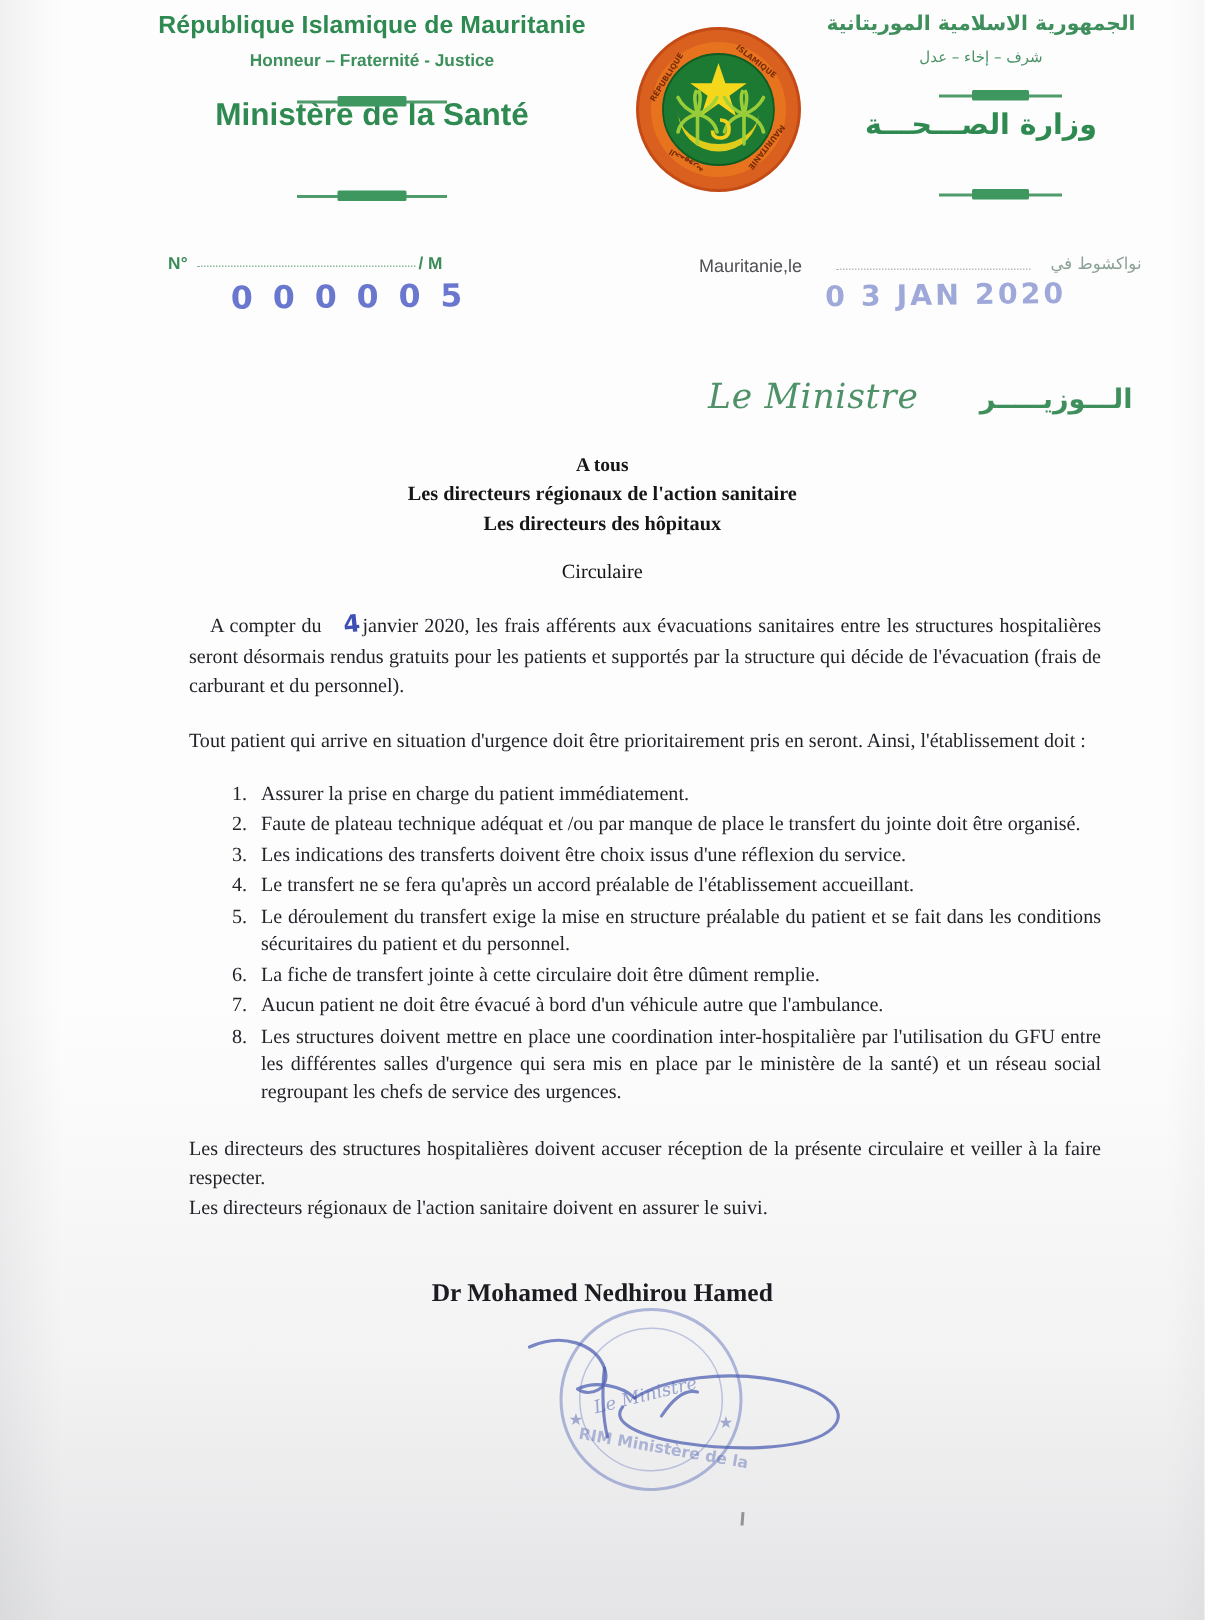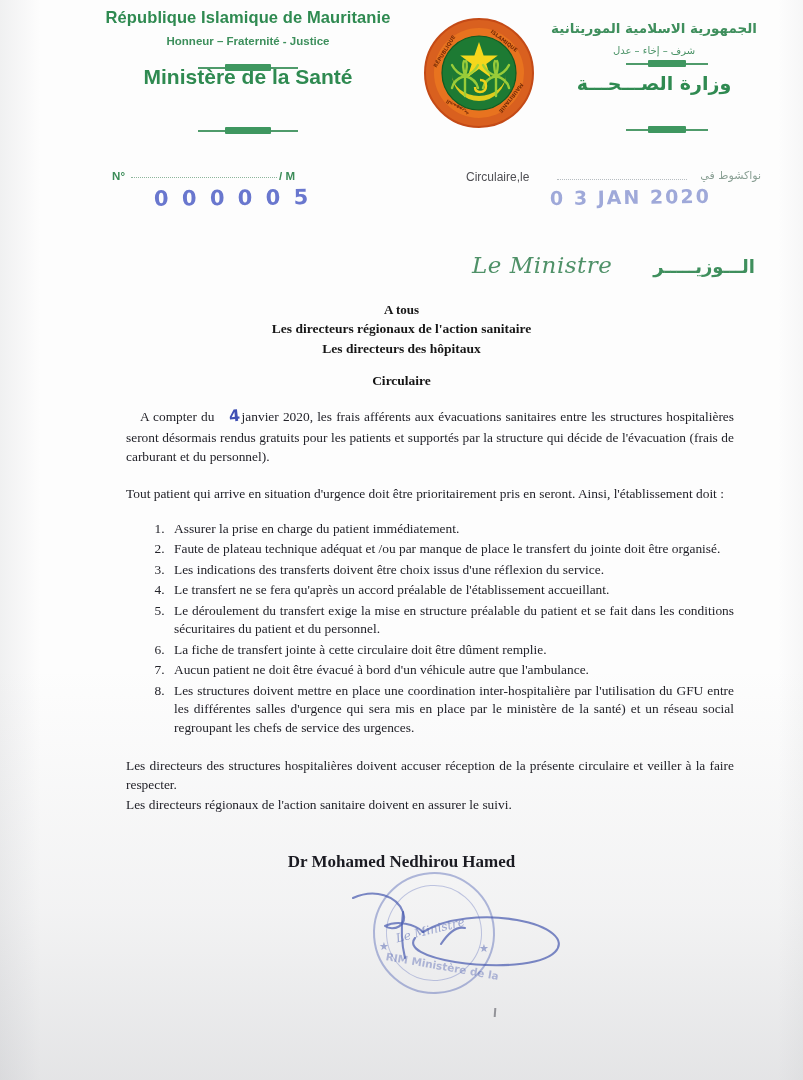--- a/index.html
+++ b/index.html
@@ -55,41 +55,41 @@
   .hdr-fr .line3 {
     font-size: 21px;
     font-weight: bold;
     margin-top: 18px;
     color: #2f8a51;
   }
 
   .hdr-ar {
     position: absolute;
     right: 40px;
-    top: 20px;
+    top: 8px;
     width: 250px;
     text-align: center;
     color: #3d8f5c;
     direction: rtl;
     font-family: "DejaVu Sans", sans-serif;
   }
   .hdr-ar .line1 {
     font-size: 13.5px;
     font-weight: bold;
     color: #3f8f5d;
   }
   .hdr-ar .line2 {
     font-size: 10px;
     margin-top: 9px;
     color: #4a9266;
   }
   .hdr-ar .line3 {
     font-size: 19px;
     font-weight: bold;
-    margin-top: 16px;
+    margin-top: 28px;
     letter-spacing: 1px;
     color: #2f8a51;
   }
 
   .divider {
     position: absolute;
     width: 100px;
     height: 7px;
   }
   .divider .thin {
@@ -245,21 +245,21 @@
     line-height: 1.48;
   }
   .addressee .a1 { font-size: 13px; }
   .circulaire {
     position: absolute;
     left: 0;
     top: 373px;
     width: 803px;
     text-align: center;
     font-family: "Liberation Serif", serif;
-    font-weight: bold;
+    font-weight: normal;
     font-size: 13.5px;
     color: #141414;
   }
 
   
   .body-wrap {
     position: absolute;
     left: 126px;
     top: 405px;
     width: 608px;
@@ -454,21 +454,21 @@
       <path d="M56 62 q6 0 6 6 q0 6 -6 6 q-5 0 -5 -5" fill="none" stroke="#f2d21a" stroke-width="2.4"></path>
     </svg>
   </div>
 
   <div class="reftop">
     <span class="ref-label">N°</span>
     <span class="ref-dots"></span>
     <span class="ref-slash">/ M</span>
     <span class="ref-stamp">0 0 0 0 0 5</span>
 
-    <span class="city-label">Circulaire,le</span>
+    <span class="city-label">Mauritanie,le</span>
     <span class="city-dots"></span>
     <span class="city-ar">نواكشوط في</span>
     <span class="date-stamp">0 3  JAN  2020</span>
   </div>
 
   <div class="ministre-row">
     <span class="ministre-fr">Le Ministre</span>
     <span class="ministre-ar">الـــوزيـــــر</span>
   </div>
 

